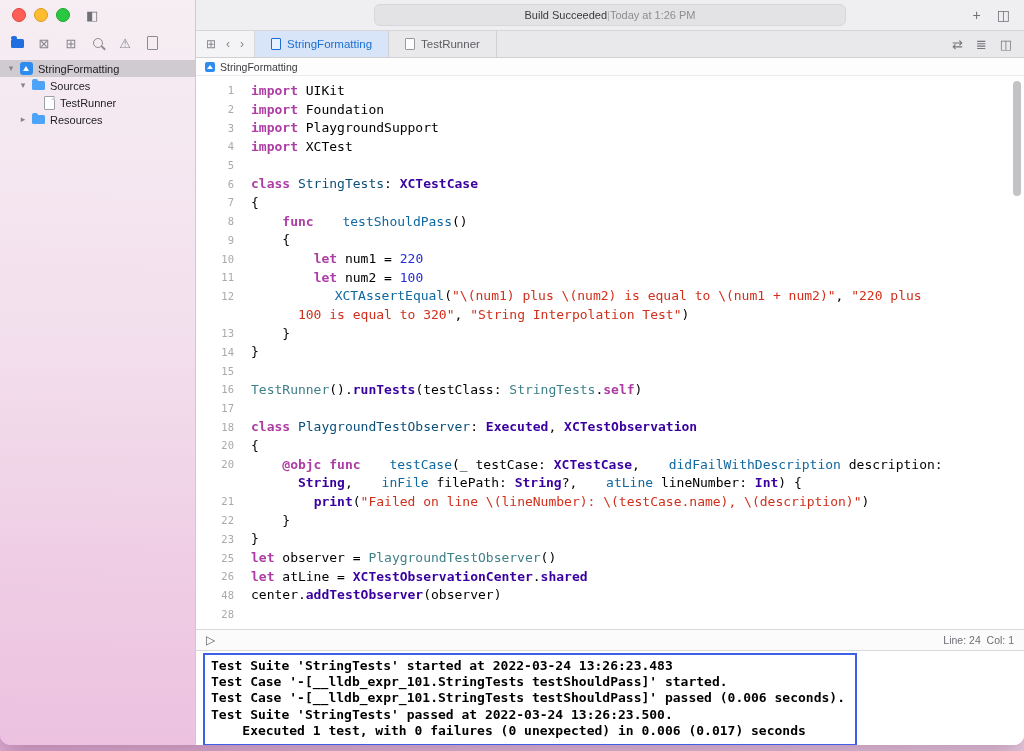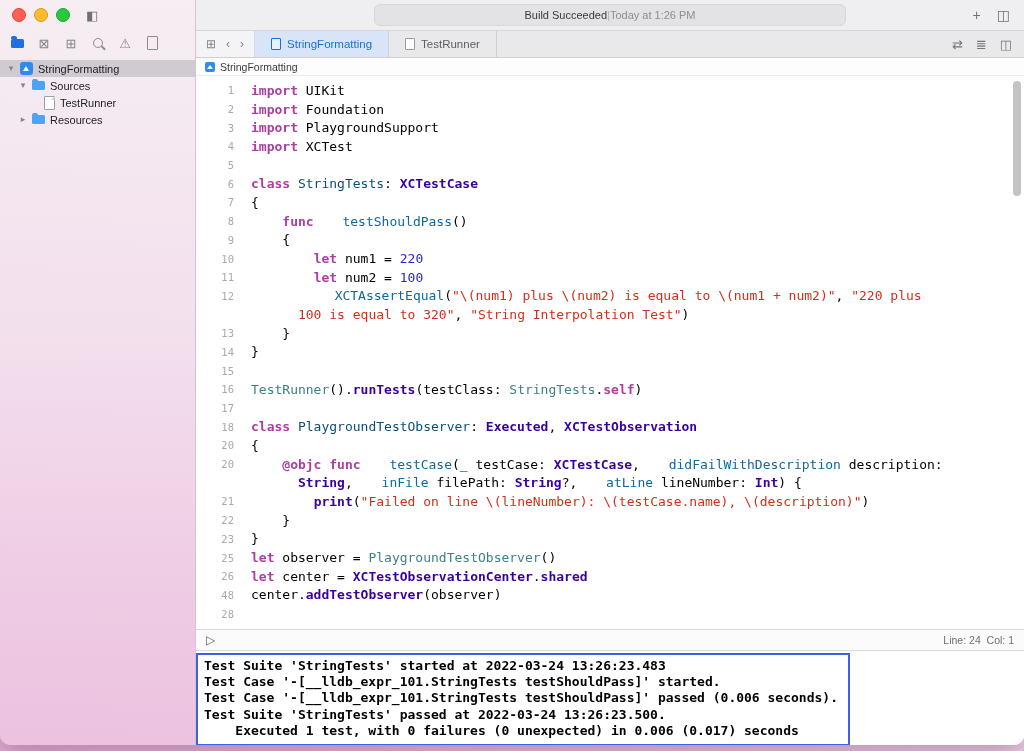--- a/index.html
+++ b/index.html
@@ -68,21 +68,21 @@
   .tok-pl{color:#000;}
   .tok-tdecl{color:var(--type-declaration);}
   .tok-fdecl{color:var(--func-declaration);margin-left:21px;}
   .tok-ptype{color:var(--project-type);}
   .tok-sdk{color:var(--sdk-symbol);font-weight:bold;}
   .vscroll{position:absolute;right:3px;top:5px;width:8px;height:115px;background:#c3c3c6;border-radius:4px;}
   
   .debugbar{height:22px;flex:0 0 22px;background:#fbfbfc;border-top:1px solid #dadadd;border-bottom:1px solid #dadadd;display:flex;align-items:center;padding:0 10px;box-sizing:border-box;}
   .run-icon{color:#5d5d62;font-size:12px;}
   .linecol{margin-left:auto;font-size:10.5px;color:#6e6e74;white-space:pre;}
-  .console{flex:1;background:#fff;padding:2px 0 0 0;}
+  .console{flex:1;background:#fff;padding:2px 0 0 7px;}
   .console-box{display:inline-block;border:2px solid var(--console-border);padding:3px 10px 5px 6px;background:#fff;}
   .cline{font-family:"DejaVu Sans Mono",monospace;font-size:13px;font-weight:bold;line-height:16.2px;white-space:pre;color:#000;}
 </style>
 </head>
 <body>
 
 <div class="desktop">
   <div class="window">
 
     <aside class="sidebar">
@@ -196,21 +196,21 @@
             <div class="crow"><span class="ln">16</span><span class="codetext"><span class="tok-ptype">TestRunner</span><span class="tok-pl">().</span><span class="tok-sdk">runTests</span><span class="tok-pl">(testClass: </span><span class="tok-ptype">StringTests</span><span class="tok-pl">.</span><span class="tok-kw">self</span><span class="tok-pl">)</span></span></div>
             <div class="crow"><span class="ln">17</span><span class="codetext"></span></div>
             <div class="crow"><span class="ln">18</span><span class="codetext"><span class="tok-kw">class </span><span class="tok-tdecl">PlaygroundTestObserver</span><span class="tok-pl">: </span><span class="tok-sdk">Executed</span><span class="tok-pl">, </span><span class="tok-sdk">XCTestObservation</span></span></div>
             <div class="crow"><span class="ln">20</span><span class="codetext"><span class="tok-pl">{</span></span></div>
             <div class="crow"><span class="ln">20</span><span class="codetext"><span class="tok-pl">    </span><span class="tok-kw">@objc func </span><span class="tok-fdecl">testCase</span><span class="tok-pl">(_ testCase: </span><span class="tok-sdk">XCTestCase</span><span class="tok-pl">, </span><span class="tok-fdecl">didFailWithDescription</span><span class="tok-pl"> description:</span></span></div>
             <div class="crow"><span class="ln"></span><span class="codetext"><span class="tok-pl">      </span><span class="tok-sdk">String</span><span class="tok-pl">, </span><span class="tok-fdecl">inFile</span><span class="tok-pl"> filePath: </span><span class="tok-sdk">String</span><span class="tok-pl">?, </span><span class="tok-fdecl">atLine</span><span class="tok-pl"> lineNumber: </span><span class="tok-sdk">Int</span><span class="tok-pl">) {</span></span></div>
             <div class="crow"><span class="ln">21</span><span class="codetext"><span class="tok-pl">        </span><span class="tok-sdk">print</span><span class="tok-pl">(</span><span class="tok-str">"Failed on line \(lineNumber): \(testCase.name), \(description)"</span><span class="tok-pl">)</span></span></div>
             <div class="crow"><span class="ln">22</span><span class="codetext"><span class="tok-pl">    }</span></span></div>
             <div class="crow"><span class="ln">23</span><span class="codetext"><span class="tok-pl">}</span></span></div>
             <div class="crow"><span class="ln">25</span><span class="codetext"><span class="tok-kw">let </span><span class="tok-pl">observer = </span><span class="tok-ptype">PlaygroundTestObserver</span><span class="tok-pl">()</span></span></div>
-            <div class="crow"><span class="ln">26</span><span class="codetext"><span class="tok-kw">let </span><span class="tok-pl">center = </span><span class="tok-sdk">XCTestObservationCenter</span><span class="tok-pl">.</span><span class="tok-sdk">shared</span></span></div>
+            <div class="crow"><span class="ln">26</span><span class="codetext"><span class="tok-kw">let </span><span class="tok-pl">atLine = </span><span class="tok-sdk">XCTestObservationCenter</span><span class="tok-pl">.</span><span class="tok-sdk">shared</span></span></div>
             <div class="crow"><span class="ln">48</span><span class="codetext"><span class="tok-pl">center.</span><span class="tok-sdk">addTestObserver</span><span class="tok-pl">(observer)</span></span></div>
             <div class="crow"><span class="ln">28</span><span class="codetext"></span></div>
           </div>
         <div class="vscroll"></div>
       </div>
 
       <div class="debugbar">
         <span class="run-icon">▷</span>
         <span class="linecol">Line: 24  Col: 1</span>
       </div>

